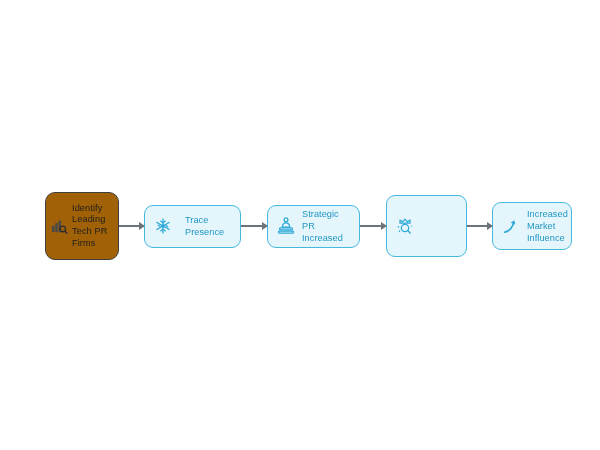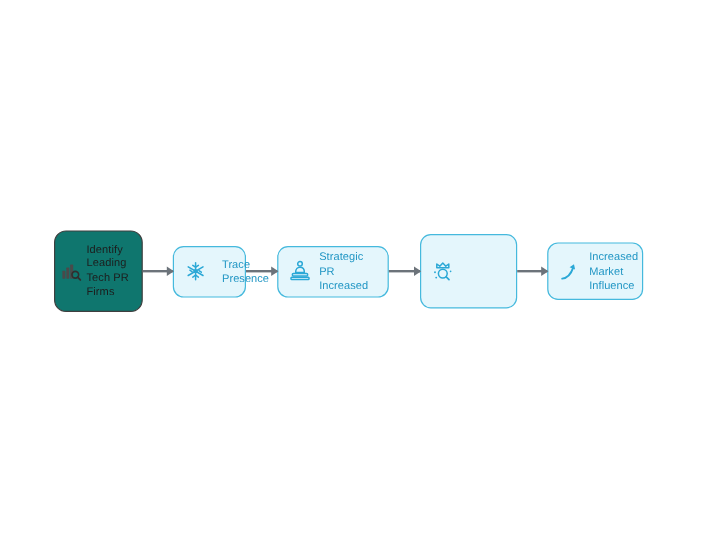--- a/index.html
+++ b/index.html
@@ -43,21 +43,21 @@
     align-items: center;
     gap: 6px;
     border-radius: 9px;
     padding: 6px 8px;
     flex: none;
   }
 
   .node.start {
     width: 74px;
     height: 68px;
-    background: #0f766e;
+    background: #a16207;
     border: 1.6px solid #3f3f3f;
     border-radius: 10px;
     padding: 5px 5px 5px 4px;
     gap: 3px;
   }
   .node.start .node-label {
     color: #1d1d1d;
     font-size: 9.2px;
     line-height: 11.6px;
     font-weight: 400;
@@ -69,21 +69,21 @@
     border: 1.5px solid #45b9dd;
   }
   .node.step .node-label {
     color: #2196c4;
     font-size: 9.2px;
     line-height: 12.2px;
     font-weight: 400;
     letter-spacing: 0.05px;
   }
 
-  .node.w2 { width: 61px; height: 43px; gap: 12px; }
+  .node.w2 { width: 97px; height: 43px; gap: 12px; }
   .node.w3 { width: 93px; height: 43px; }
   .node.w4 { width: 81px; height: 62px; }
   .node.w5 { width: 80px; height: 48px; }
 
   .node-icon {
     flex: none;
     display: flex;
     align-items: center;
     justify-content: center;
     width: 20px;

